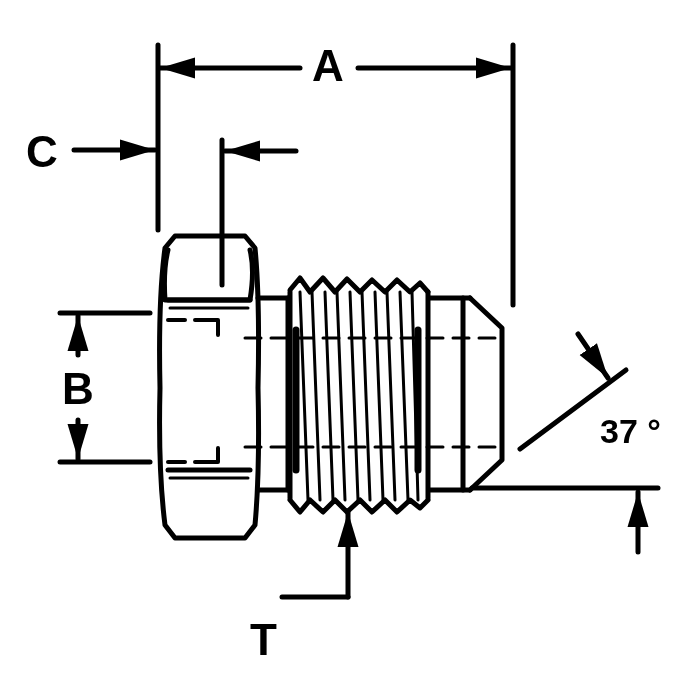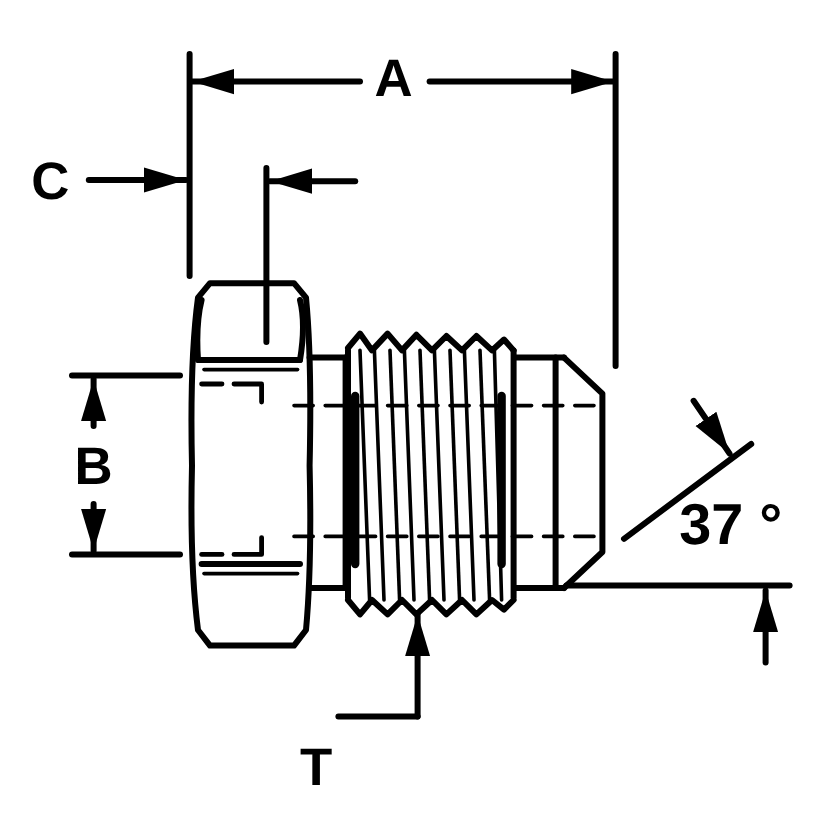--- a/index.html
+++ b/index.html
@@ -105,14 +105,14 @@
         <line x1="282" y1="597" x2="348" y2="597"></line>
         <line x1="348" y1="597" x2="348" y2="512" marker-end="url(#arr)"></line>
       </g>
     </g>
   </svg>
 
   <div class="lbl" style="left:312px;top:44px;font-size:44px;">A</div>
   <div class="lbl" style="left:26px;top:130px;font-size:44px;">C</div>
   <div class="lbl" style="left:62px;top:367px;font-size:44px;">B</div>
   <div class="lbl" style="left:250px;top:618px;font-size:44px;">T</div>
-  <div class="lbl" style="left:566px;top:414px;font-size:48px;">37 °</div>
+  <div class="lbl" style="left:600px;top:414px;font-size:34px;">37 °</div>
 </div>
 
 </body></html>

